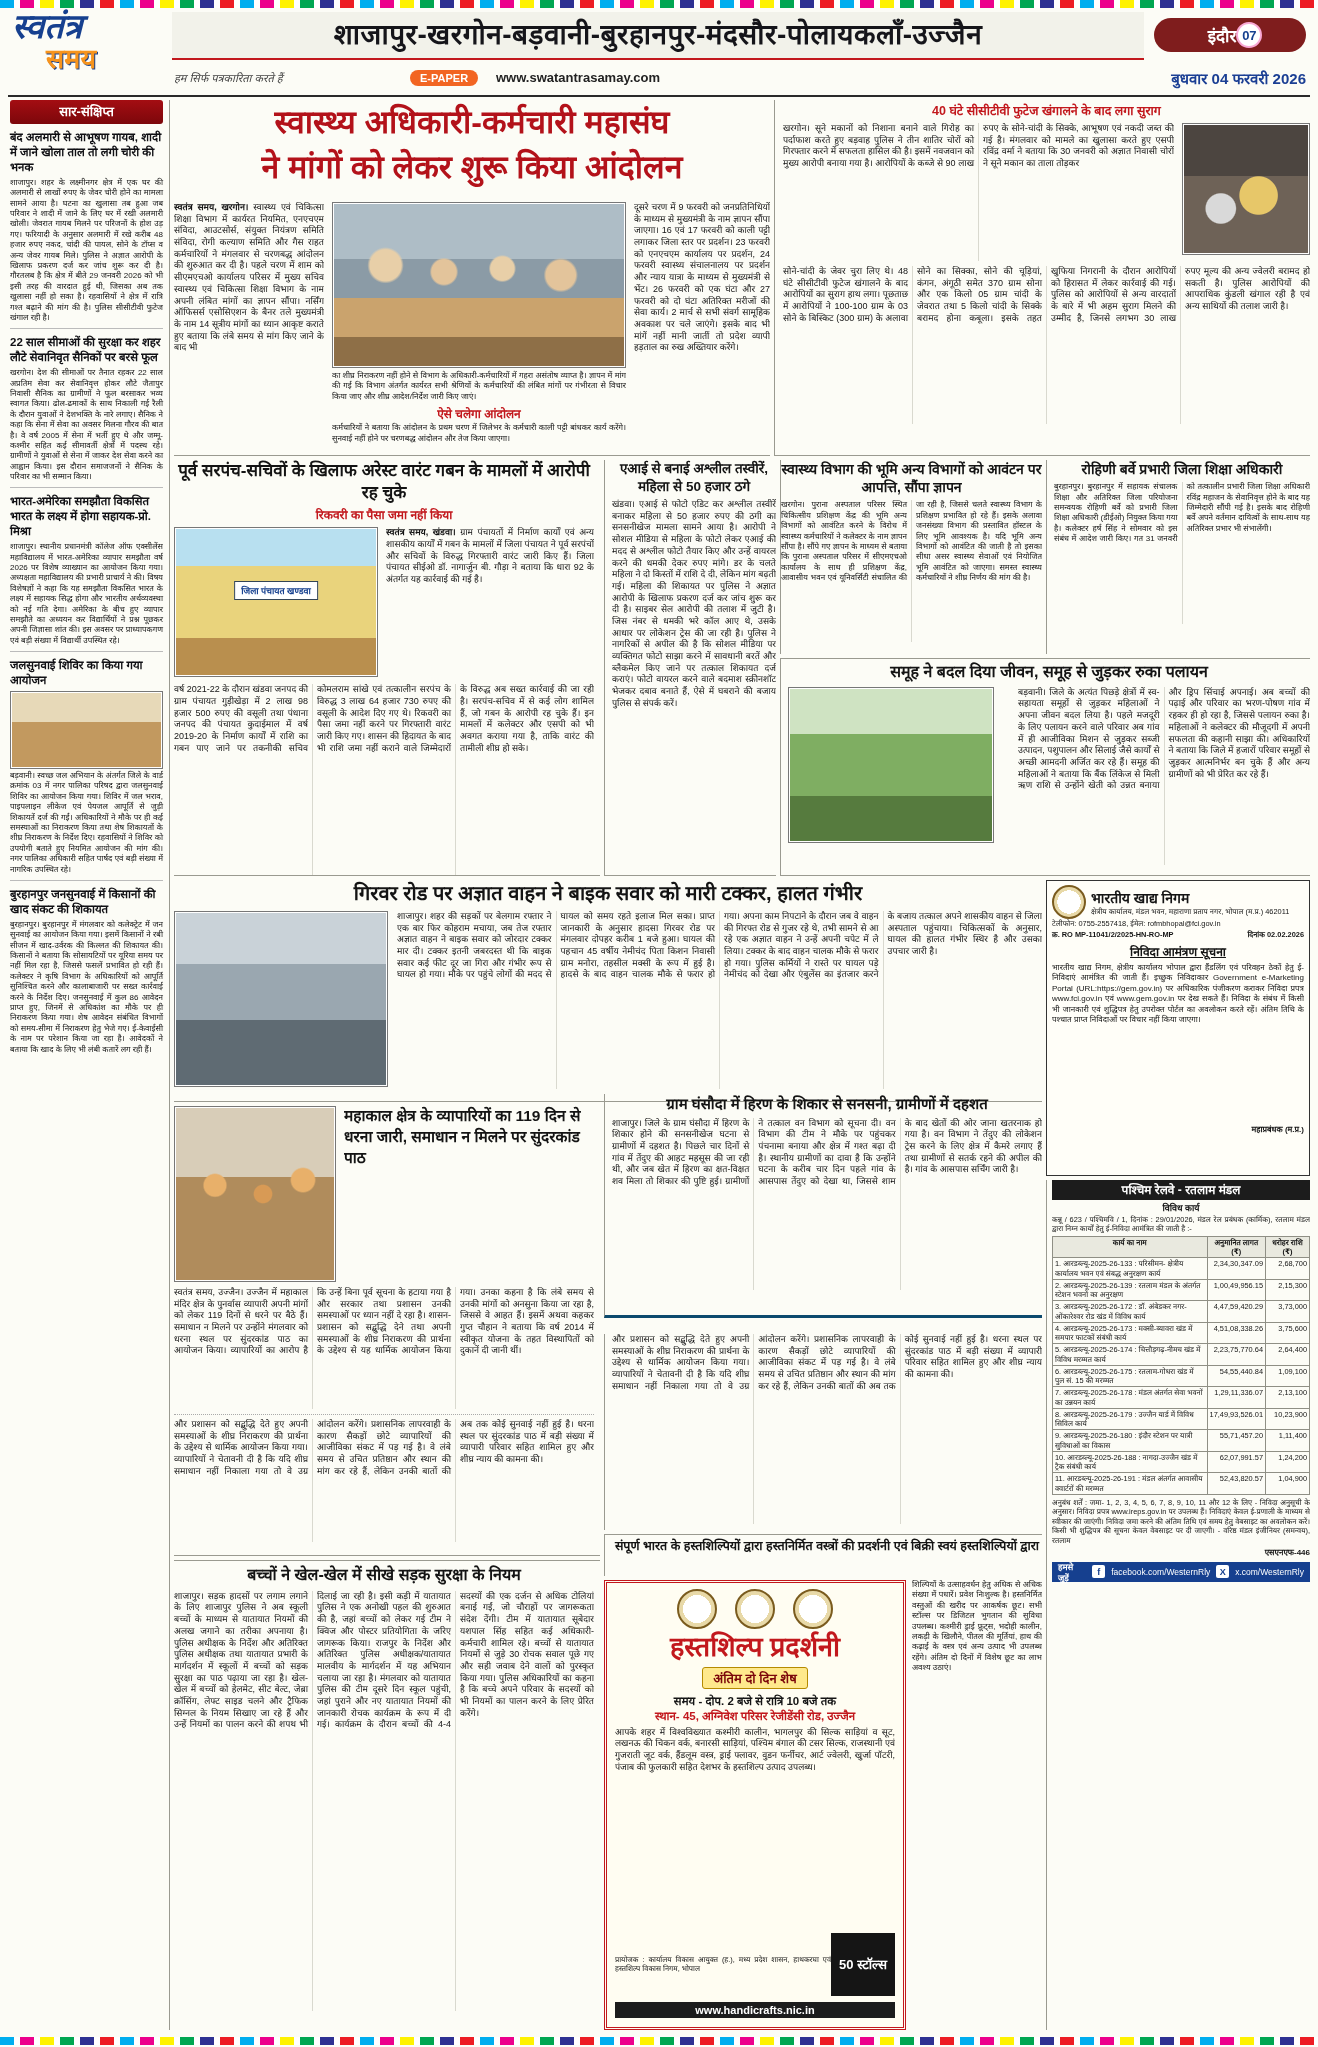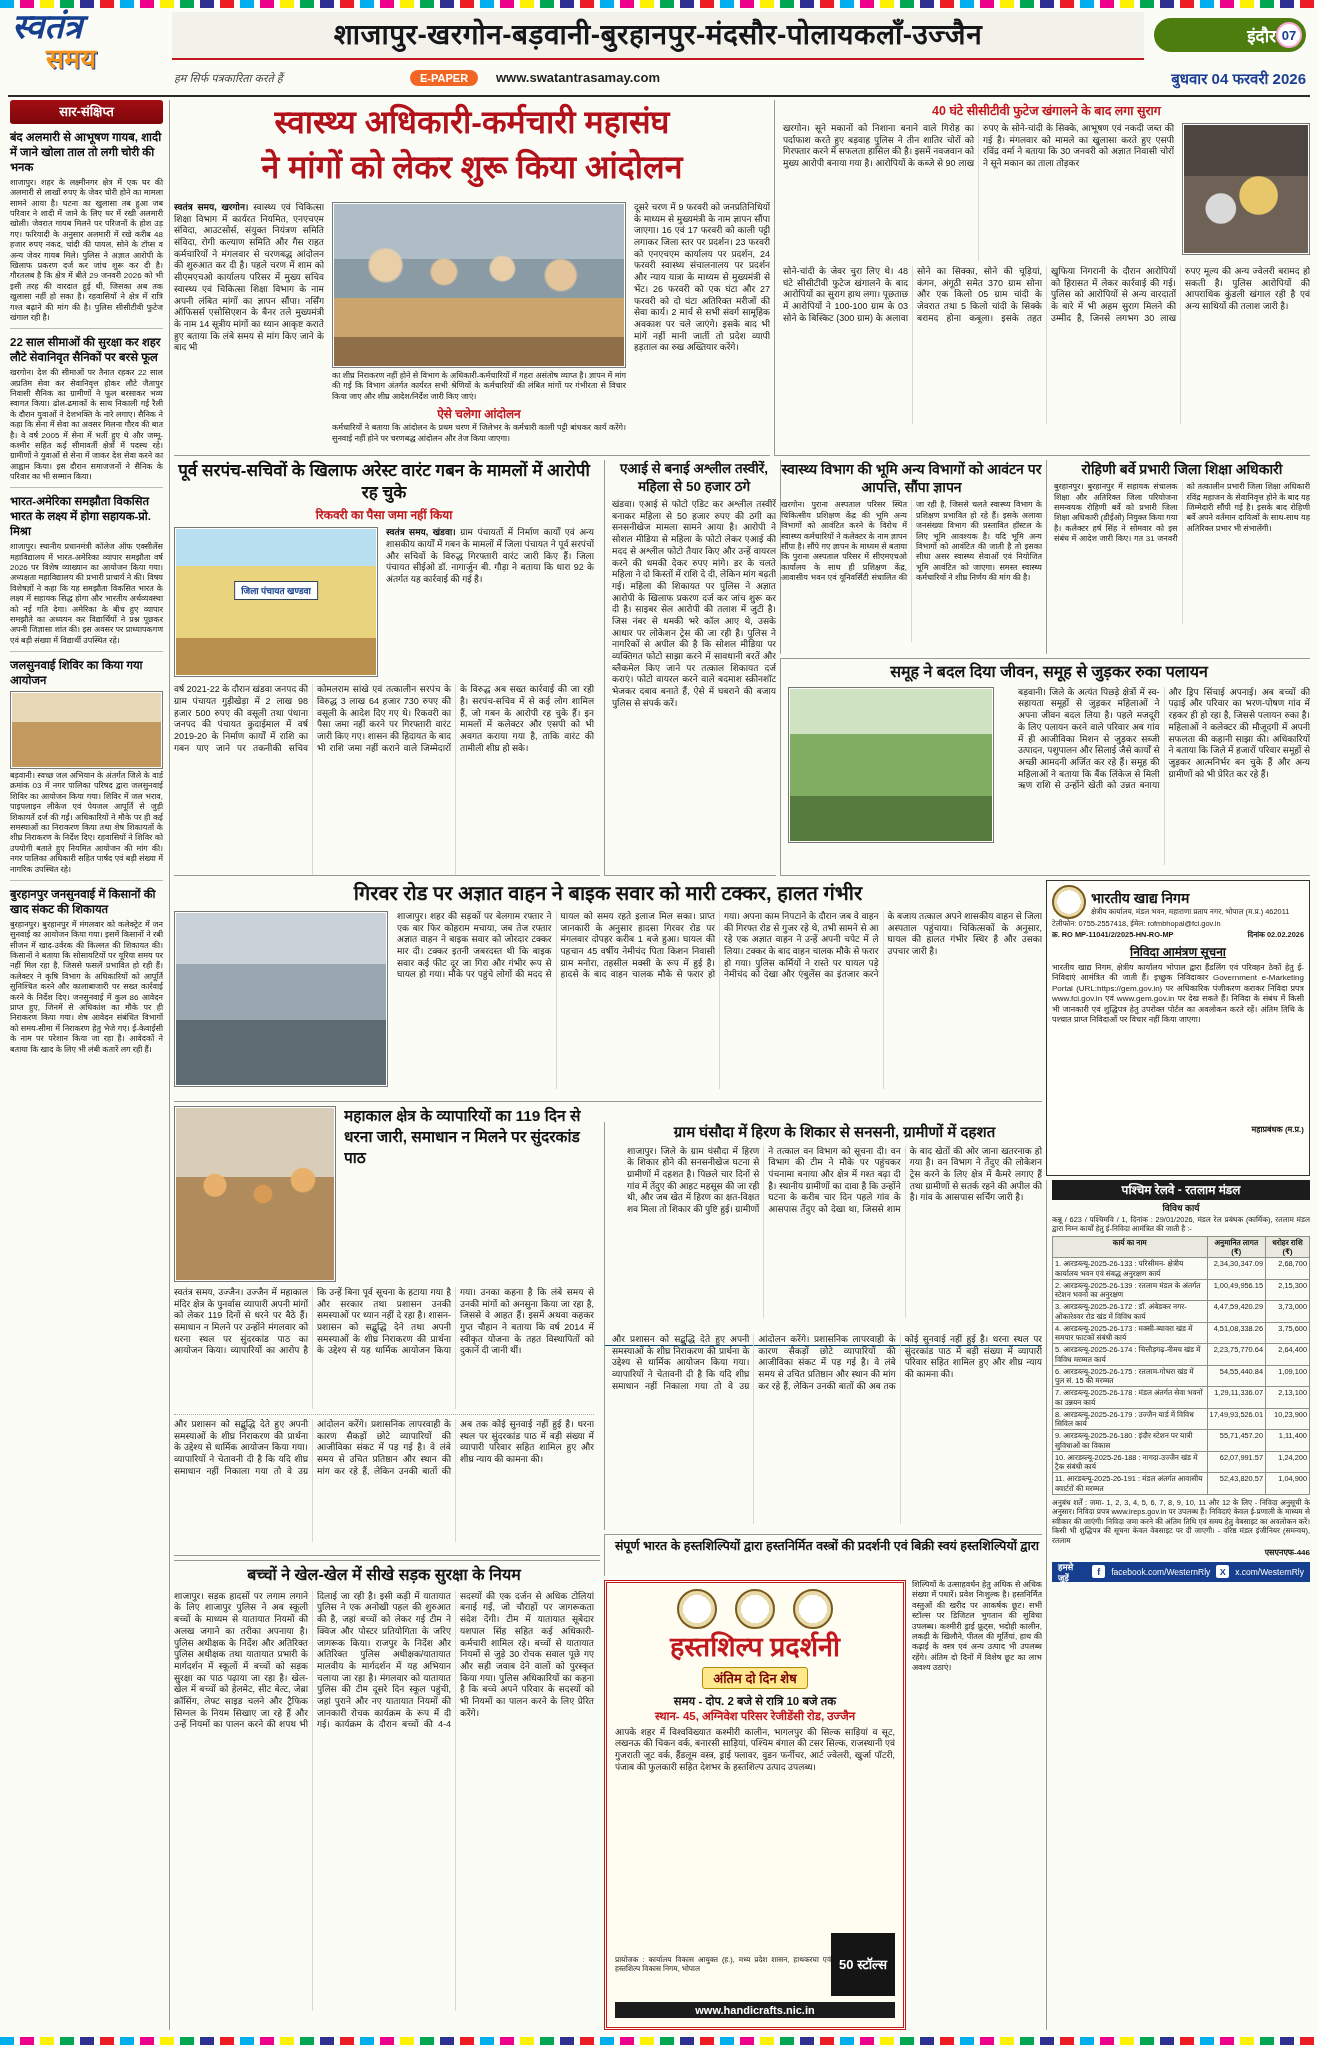--- a/index.html
+++ b/index.html
@@ -17,21 +17,21 @@
   .t9{font-size:9px;line-height:1.3}
   .t8{font-size:8px;line-height:1.3}
   .t7{font-size:7.4px;line-height:1.28}
   .cols2{column-count:2;column-gap:9px;column-rule:1px solid #d9d9cf}
   .cols3{column-count:3;column-gap:9px;column-rule:1px solid #d9d9cf}
   .cols4{column-count:4;column-gap:9px;column-rule:1px solid #d9d9cf}
   .strip{background:repeating-linear-gradient(90deg,#00aeef 0 14px,#fff 14px 20px,#ec008c 20px 34px,#fff 34px 40px,#fff200 40px 54px,#fff 54px 60px,#00a651 60px 74px,#fff 74px 80px,#2e3192 80px 94px,#fff 94px 100px,#ed1c24 100px 114px,#fff 114px 120px)}
   .logo1{font-size:34px;font-weight:bold;font-style:italic;color:#16408f;font-family:"Liberation Serif","DejaVu Serif",serif;line-height:1}
   .logo2{font-size:27px;font-weight:bold;color:#f7941d;margin:2px 0 0 34px;line-height:1;text-shadow:1px 1px 0 #16408f}
   .cities{font-size:28px;font-weight:bold;color:#15151a;letter-spacing:.5px;background:#f2f2ea;border-bottom:2px solid #c2181d;line-height:46px}
-  .pill{background:#4d7c0f;border-radius:18px;color:#fff;display:flex;align-items:center;justify-content:flex-end;padding:0 4px 0 14px}
+  .pill{background:#7f1d1d;border-radius:18px;color:#fff;display:flex;align-items:center;justify-content:center;padding:0 4px 0 14px}
   .pill .ed{font-size:17px;font-weight:bold;color:#fff}
   .pill .pg{width:26px;height:26px;border-radius:50%;background:#fff;color:#16408f;font-size:13px;font-weight:bold;display:flex;align-items:center;justify-content:center;border:2px solid #f9a8d4}
   .epaper{background:#f26522;color:#fff;font-size:11px;font-weight:bold;border-radius:10px;padding:2px 10px;display:inline-block}
   .rule{background:#2a2a2a}
   .vline{border-left:1px solid #9a9a90}
   .photo{border:1px solid #777;box-shadow:inset 0 0 0 1px #fff}
   .ph-people{background:radial-gradient(circle at 18% 38%,#e8cfa8 0 6%,transparent 7%),radial-gradient(circle at 38% 42%,#e3c49b 0 6%,transparent 7%),radial-gradient(circle at 58% 40%,#e8cfa8 0 6%,transparent 7%),radial-gradient(circle at 78% 44%,#e3c49b 0 6%,transparent 7%),linear-gradient(180deg,#aebdc6 0 34%,#8b9ba6 34% 58%,#caa36d 58% 82%,#8e6f47 82% 100%)}
   .ph-gold{background:radial-gradient(circle at 60% 55%,#e7c769 0 18%,transparent 19%),radial-gradient(circle at 30% 65%,#d9d9d9 0 12%,transparent 13%),linear-gradient(180deg,#4c4540 0 40%,#6e6257 40% 100%)}
   .ph-bldg{background:linear-gradient(180deg,#b8e0f0 0 26%,#e9d37c 26% 74%,#b98f4e 74% 100%)}
   .ph-field{background:linear-gradient(180deg,#cfe3c2 0 30%,#7fae62 30% 70%,#567b3e 70% 100%)}
@@ -211,21 +211,21 @@
     <div style="display:flex;gap:8px">
       <div class="photo ph-crowd" style="width:162px;height:176px;flex:none"></div>
       <div>
         <div class="b clip" style="font-size:15.5px;line-height:1.35">महाकाल क्षेत्र के व्यापारियों का 119 दिन से धरना जारी, समाधान न मिलने पर सुंदरकांड पाठ</div>
       </div>
     </div>
     <div class="t9 j cols3 clip" style="margin-top:5px;height:122px">स्वतंत्र समय, उज्जैन। उज्जैन में महाकाल मंदिर क्षेत्र के पुनर्वास व्यापारी अपनी मांगों को लेकर 119 दिनों से धरने पर बैठे हैं। समाधान न मिलने पर उन्होंने मंगलवार को धरना स्थल पर सुंदरकांड पाठ का आयोजन किया। व्यापारियों का आरोप है कि उन्हें बिना पूर्व सूचना के हटाया गया है और सरकार तथा प्रशासन उनकी समस्याओं पर ध्यान नहीं दे रहा है। शासन-प्रशासन को सद्बुद्धि देने तथा अपनी समस्याओं के शीघ्र निराकरण की प्रार्थना के उद्देश्य से यह धार्मिक आयोजन किया गया। उनका कहना है कि लंबे समय से उनकी मांगों को अनसुना किया जा रहा है, जिससे वे आहत हैं। इसमें अथवा कहकर गुप्त चौहान ने बताया कि वर्ष 2014 में स्वीकृत योजना के तहत विस्थापितों को दुकानें दी जानी थीं।</div>
     <div class="t9 j cols3 clip" style="margin-top:5px;border-top:1px dotted #aaa;padding-top:4px;height:128px">और प्रशासन को सद्बुद्धि देते हुए अपनी समस्याओं के शीघ्र निराकरण की प्रार्थना के उद्देश्य से धार्मिक आयोजन किया गया। व्यापारियों ने चेतावनी दी है कि यदि शीघ्र समाधान नहीं निकाला गया तो वे उग्र आंदोलन करेंगे। प्रशासनिक लापरवाही के कारण सैकड़ों छोटे व्यापारियों की आजीविका संकट में पड़ गई है। वे लंबे समय से उचित प्रतिष्ठान और स्थान की मांग कर रहे हैं, लेकिन उनकी बातों की अब तक कोई सुनवाई नहीं हुई है। धरना स्थल पर सुंदरकांड पाठ में बड़ी संख्या में व्यापारी परिवार सहित शामिल हुए और शीघ्र न्याय की कामना की।</div>
   </div>
 
-  <div class="abs clip vline" style="left:604px;top:1122px;width:438px;height:224px;border-bottom:1px solid #0c4a6e;padding-left:22px">
+  <div class="abs clip vline" style="left:604px;top:1094px;width:438px;height:224px;border-bottom:3px solid #0c4a6e;padding-left:7px">
     <div class="c b clip" style="font-size:15px;line-height:1.3">ग्राम घंसौदा में हिरण के शिकार से सनसनी, ग्रामीणों में दहशत</div>
     <div class="t9 j cols3 clip" style="margin-top:4px;height:172px">शाजापुर। जिले के ग्राम घंसौदा में हिरण के शिकार होने की सनसनीखेज घटना से ग्रामीणों में दहशत है। पिछले चार दिनों से गांव में तेंदुए की आहट महसूस की जा रही थी, और जब खेत में हिरण का क्षत-विक्षत शव मिला तो शिकार की पुष्टि हुई। ग्रामीणों ने तत्काल वन विभाग को सूचना दी। वन विभाग की टीम ने मौके पर पहुंचकर पंचनामा बनाया और क्षेत्र में गश्त बढ़ा दी है। स्थानीय ग्रामीणों का दावा है कि उन्होंने घटना के करीब चार दिन पहले गांव के आसपास तेंदुए को देखा था, जिससे शाम के बाद खेतों की ओर जाना खतरनाक हो गया है। वन विभाग ने तेंदुए की लोकेशन ट्रेस करने के लिए क्षेत्र में कैमरे लगाए हैं तथा ग्रामीणों से सतर्क रहने की अपील की है। गांव के आसपास सर्चिंग जारी है।</div>
   </div>
 
   <div class="abs clip vline" style="left:604px;top:1334px;width:438px;height:196px;padding-left:7px">
     <div class="t9 j cols3 clip" style="height:190px">और प्रशासन को सद्बुद्धि देते हुए अपनी समस्याओं के शीघ्र निराकरण की प्रार्थना के उद्देश्य से धार्मिक आयोजन किया गया। व्यापारियों ने चेतावनी दी है कि यदि शीघ्र समाधान नहीं निकाला गया तो वे उग्र आंदोलन करेंगे। प्रशासनिक लापरवाही के कारण सैकड़ों छोटे व्यापारियों की आजीविका संकट में पड़ गई है। वे लंबे समय से उचित प्रतिष्ठान और स्थान की मांग कर रहे हैं, लेकिन उनकी बातों की अब तक कोई सुनवाई नहीं हुई है। धरना स्थल पर सुंदरकांड पाठ में बड़ी संख्या में व्यापारी परिवार सहित शामिल हुए और शीघ्र न्याय की कामना की।</div>
   </div>
 
   <div class="abs c b clip vline" style="left:604px;top:1534px;width:438px;height:42px;font-size:12.5px;line-height:1.4;padding-left:7px;border-top:1px solid #9a9a90;padding-top:3px">संपूर्ण भारत के हस्तशिल्पियों द्वारा हस्तनिर्मित वस्त्रों की प्रदर्शनी एवं बिक्री स्वयं हस्तशिल्पियों द्वारा</div>
 

